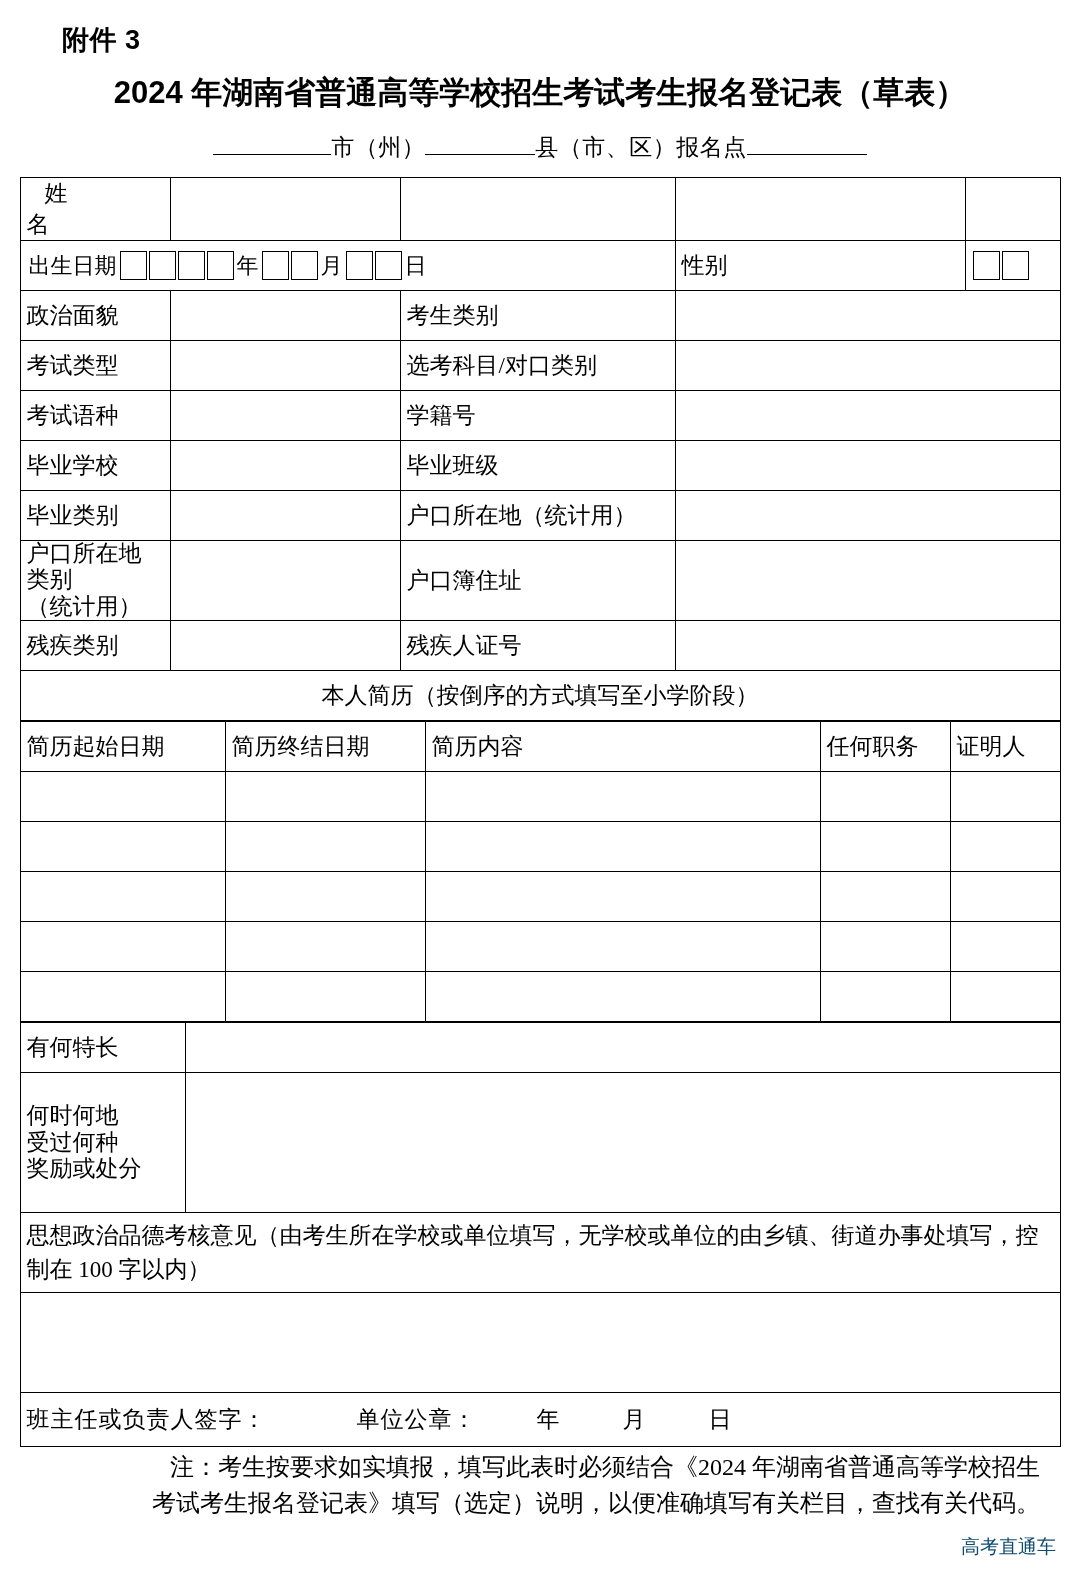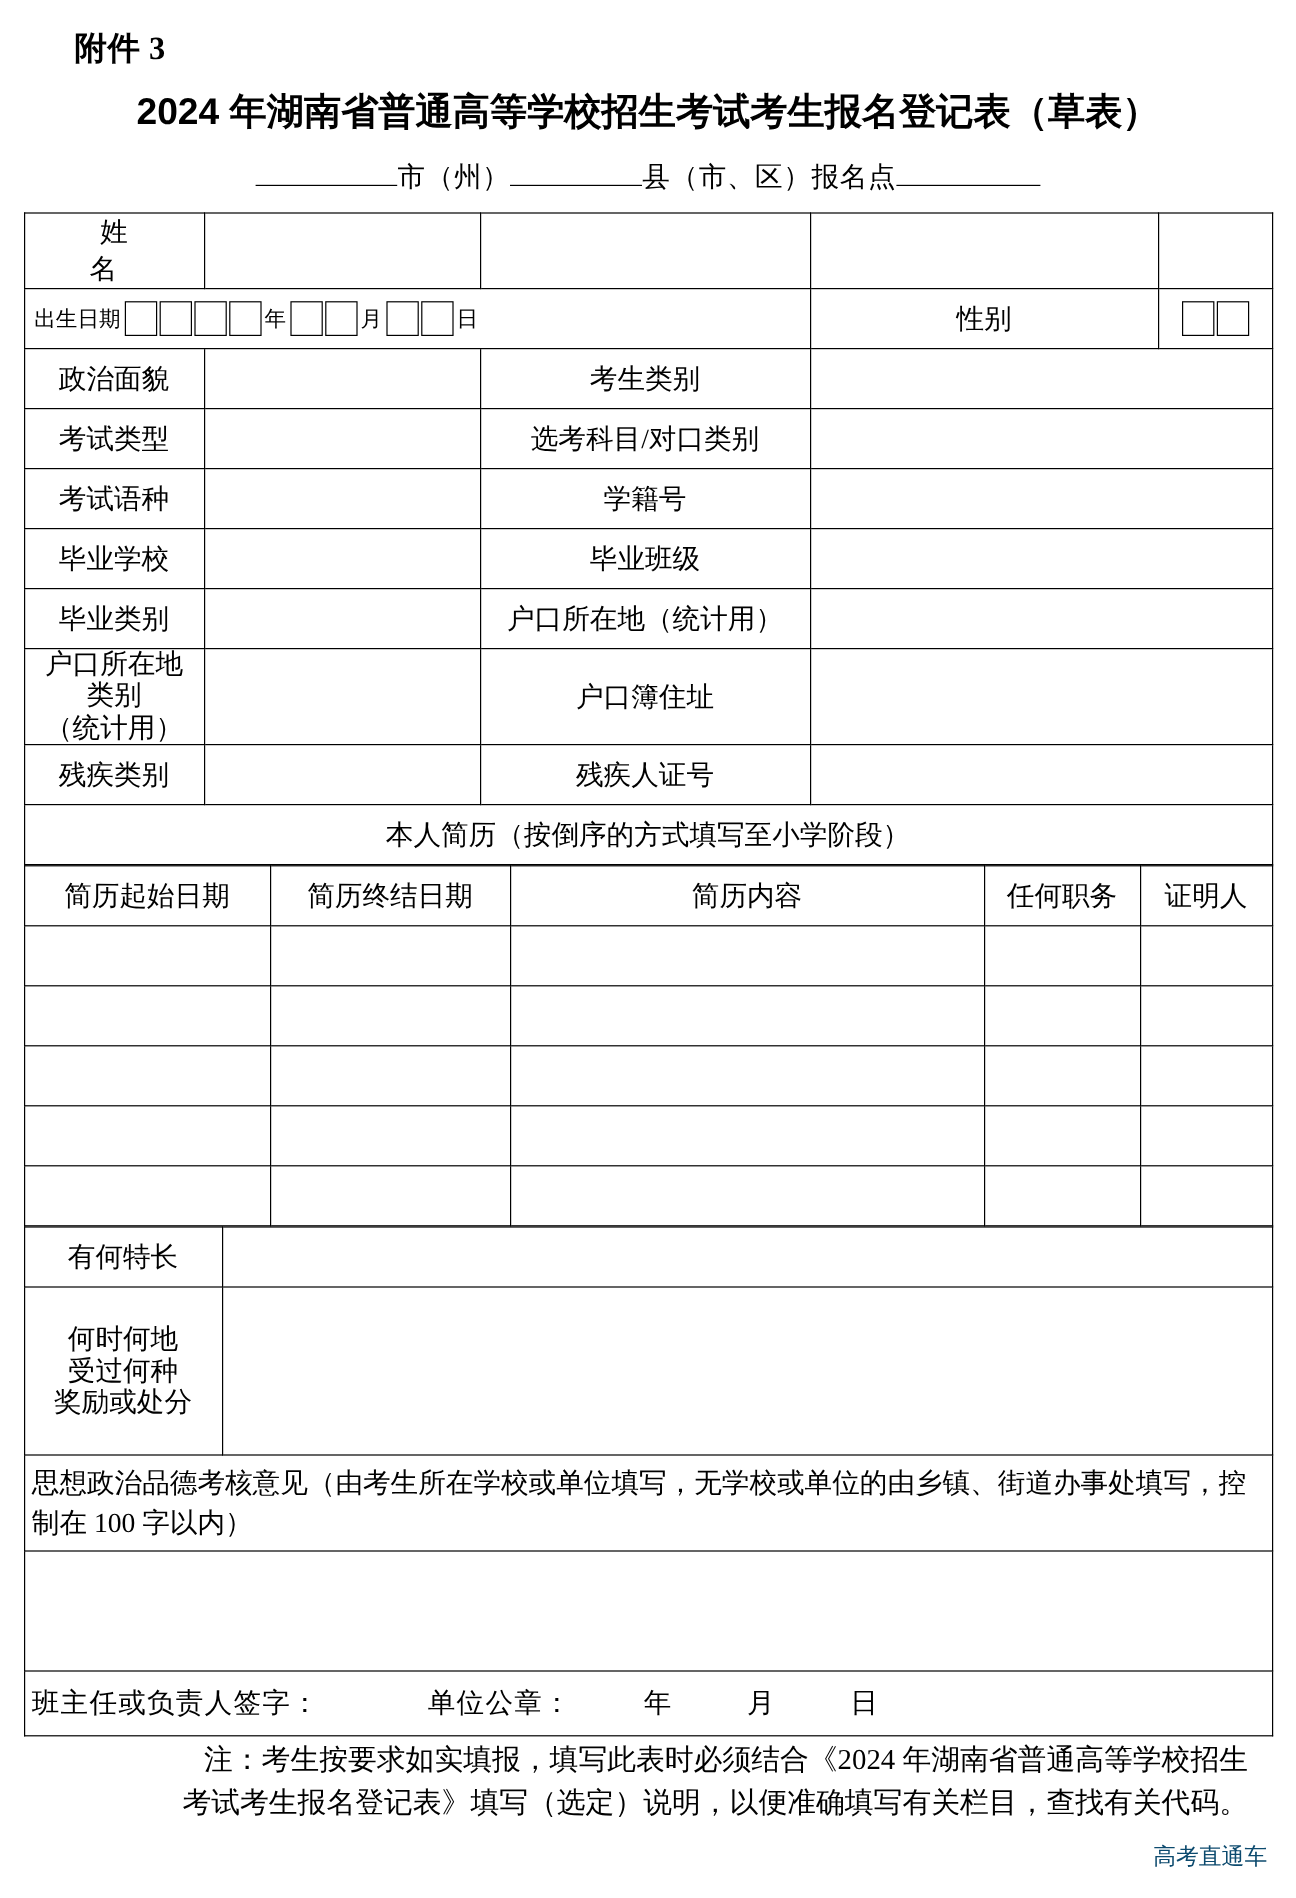--- a/index.html
+++ b/index.html
@@ -16,21 +16,21 @@
     overflow: hidden;
   }
   .page {
     width: 1080px;
     height: 1582px;
     position: relative;
     box-sizing: border-box;
     padding: 0 14px;
   }
   .attach-label {
-    font-family: Liberation Serif, serif;
+    font-family: Liberation Sans, sans-serif;
     font-weight: bold;
     font-size: 27px;
     margin: 22px 0 0 48px;
     letter-spacing: 0.5px;
   }
   .doc-title {
     font-family: "Liberation Sans", sans-serif;
     font-weight: bold;
     font-size: 31px;
     text-align: center;
@@ -59,21 +59,21 @@
     table-layout: fixed;
   }
   table.form td {
     border: 1.6px solid #000;
     font-size: 23px;
     padding: 0 6px;
     vertical-align: middle;
     height: 50px;
     box-sizing: border-box;
   }
-  td.c { text-align: center; }
+  td.c { text-align: left; }
   td.l { text-align: left; }
   .lbl-name {
     letter-spacing: 18px;
     padding-left: 18px;
   }
   .boxrow {
     display: inline-flex;
     align-items: center;
     gap: 0px;
     vertical-align: middle;
@@ -86,21 +86,21 @@
     margin: 0 1px;
     box-sizing: border-box;
     vertical-align: middle;
   }
   .bx-sm {
     width: 25px;
     height: 28px;
   }
   .inline-txt {
     vertical-align: middle;
-    font-size: 18px;
+    font-size: 22px;
     padding: 0 2px;
   }
   .twoline {
     line-height: 1.15;
   }
   .section-title {
     text-align: center;
     font-size: 24px;
   }
   .tall-78 { height: 78px; }

